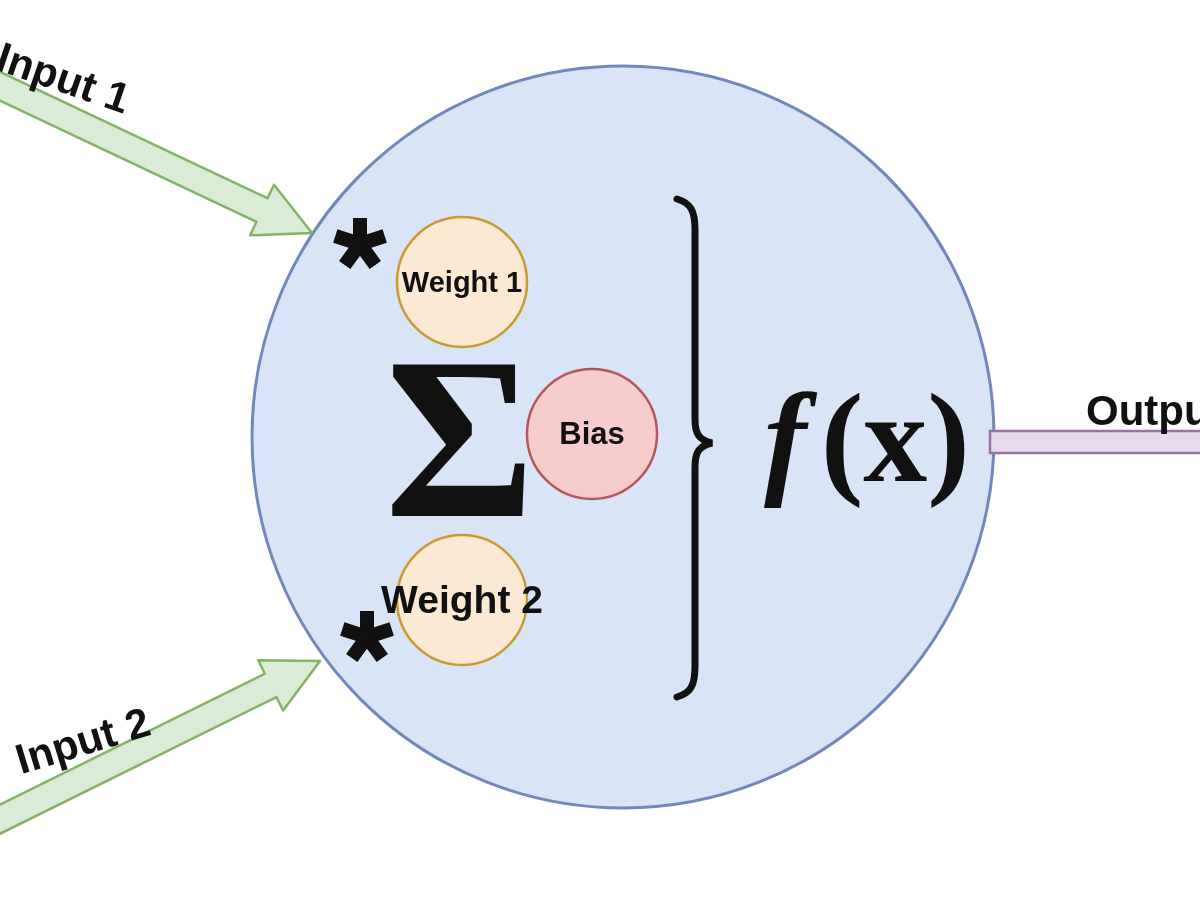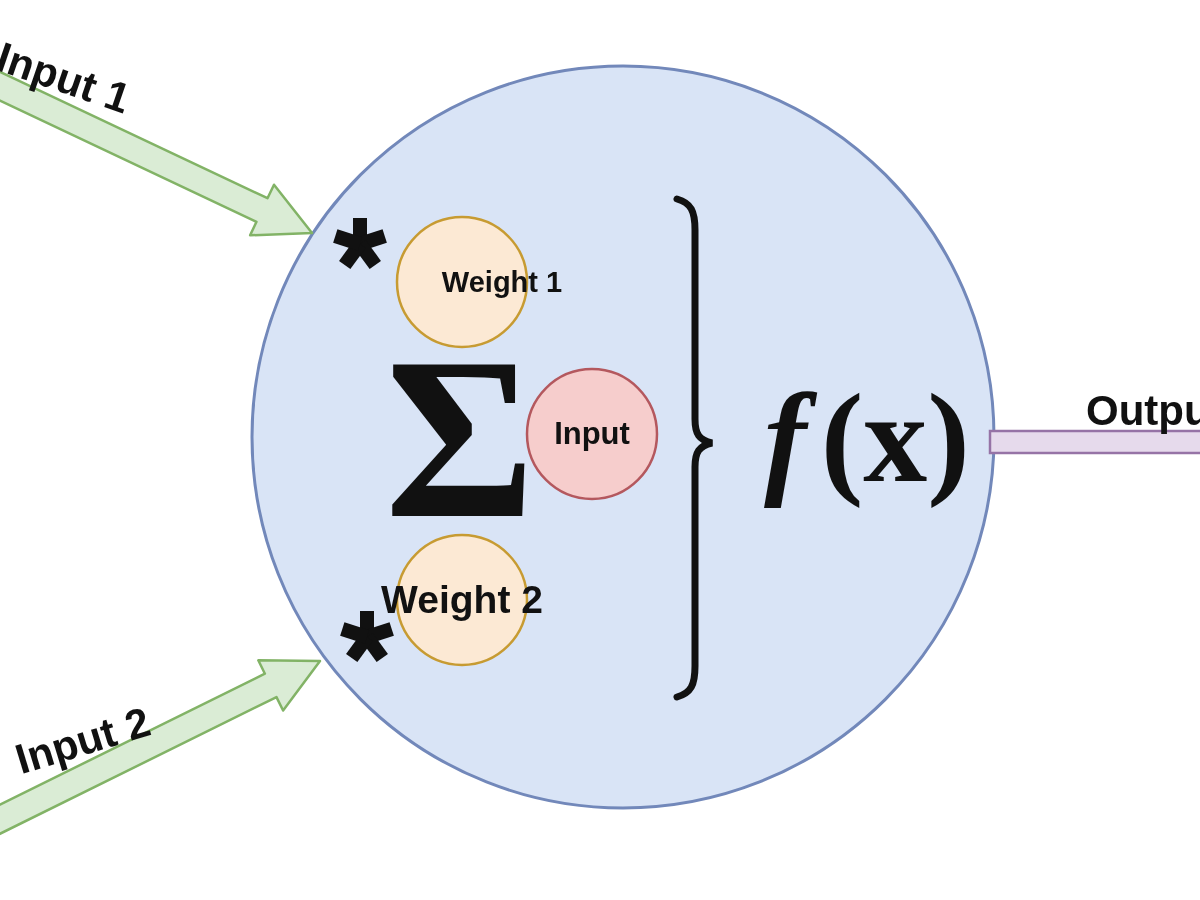--- a/index.html
+++ b/index.html
@@ -34,21 +34,21 @@
     display: flex;
     align-items: center;
     justify-content: center;
     text-align: center;
   }
   .input-label  { font-size: 42px; transform-origin: left top; }
   #input1-label { left: 6px;  top: 33px;  transform: rotate(19deg); }
   #input2-label { left: 10px; top: 738px; transform: rotate(-17deg); }
   #output-label { left: 1086px; top: 387px; font-size: 42px; }
 
-  #weight1-label { left: 397px; top: 252px; width: 130px; height: 60px; font-size: 29px; margin-left: 40px; }
+  #weight1-label { left: 397px; top: 252px; width: 130px; height: 60px; font-size: 29px; }
   #weight2-label { left: 397px; top: 570px; width: 130px; height: 60px; font-size: 39px; }
   #bias-label    { left: 527px; top: 404px; width: 130px; height: 60px; font-size: 31px; }
 
   #sum-symbol {
     left: 380px; top: 336px; width: 160px; height: 205px;
     font-family: "Liberation Serif", serif;
     font-size: 230px; font-weight: bold; line-height: 1;
   }
   #activation-label {
     left: 738px; top: 358px; width: 258px; height: 160px;
@@ -97,21 +97,21 @@
   </svg>
 
   <div class="label input-label" id="input1-label">Input 1</div>
 
   <div class="label input-label" id="input2-label">Input 2</div>
 
   <div class="label centered" id="weight1-label">Weight 1</div>
 
   <div class="label centered" id="weight2-label">Weight 2</div>
 
-  <div class="label centered" id="bias-label">Input</div>
+  <div class="label centered" id="bias-label">Bias</div>
 
   <div class="label centered" id="sum-symbol">Σ</div>
 
   <div id="activation-label">
     <span class="fn">f</span>
     <span class="arg">(x)</span>
   </div>
 
   <div class="label" id="output-label">Output</div>
 </div>

